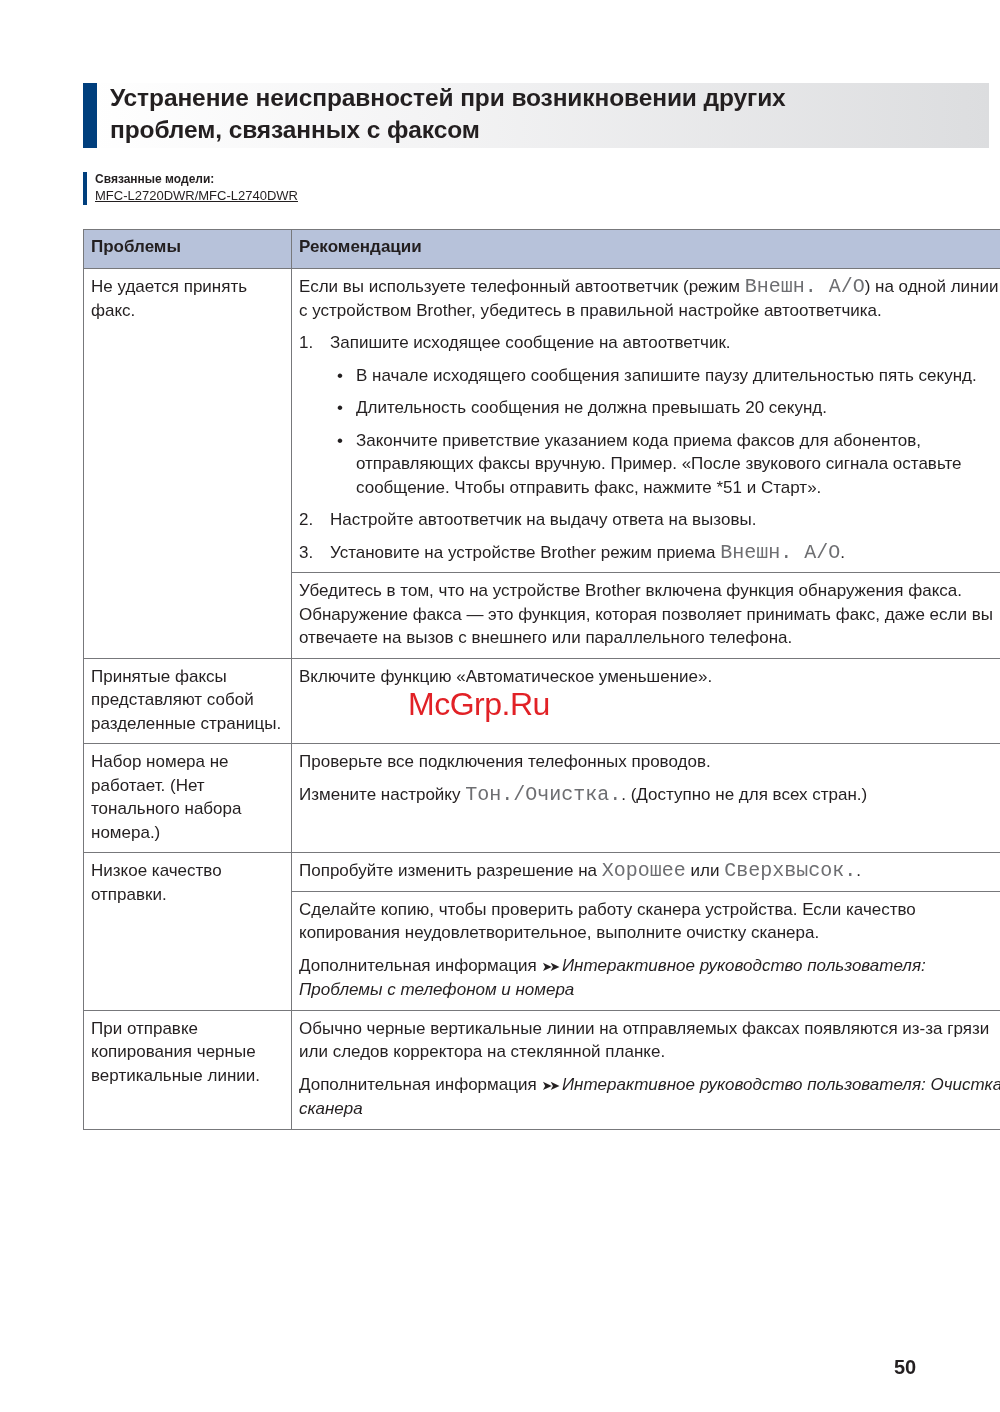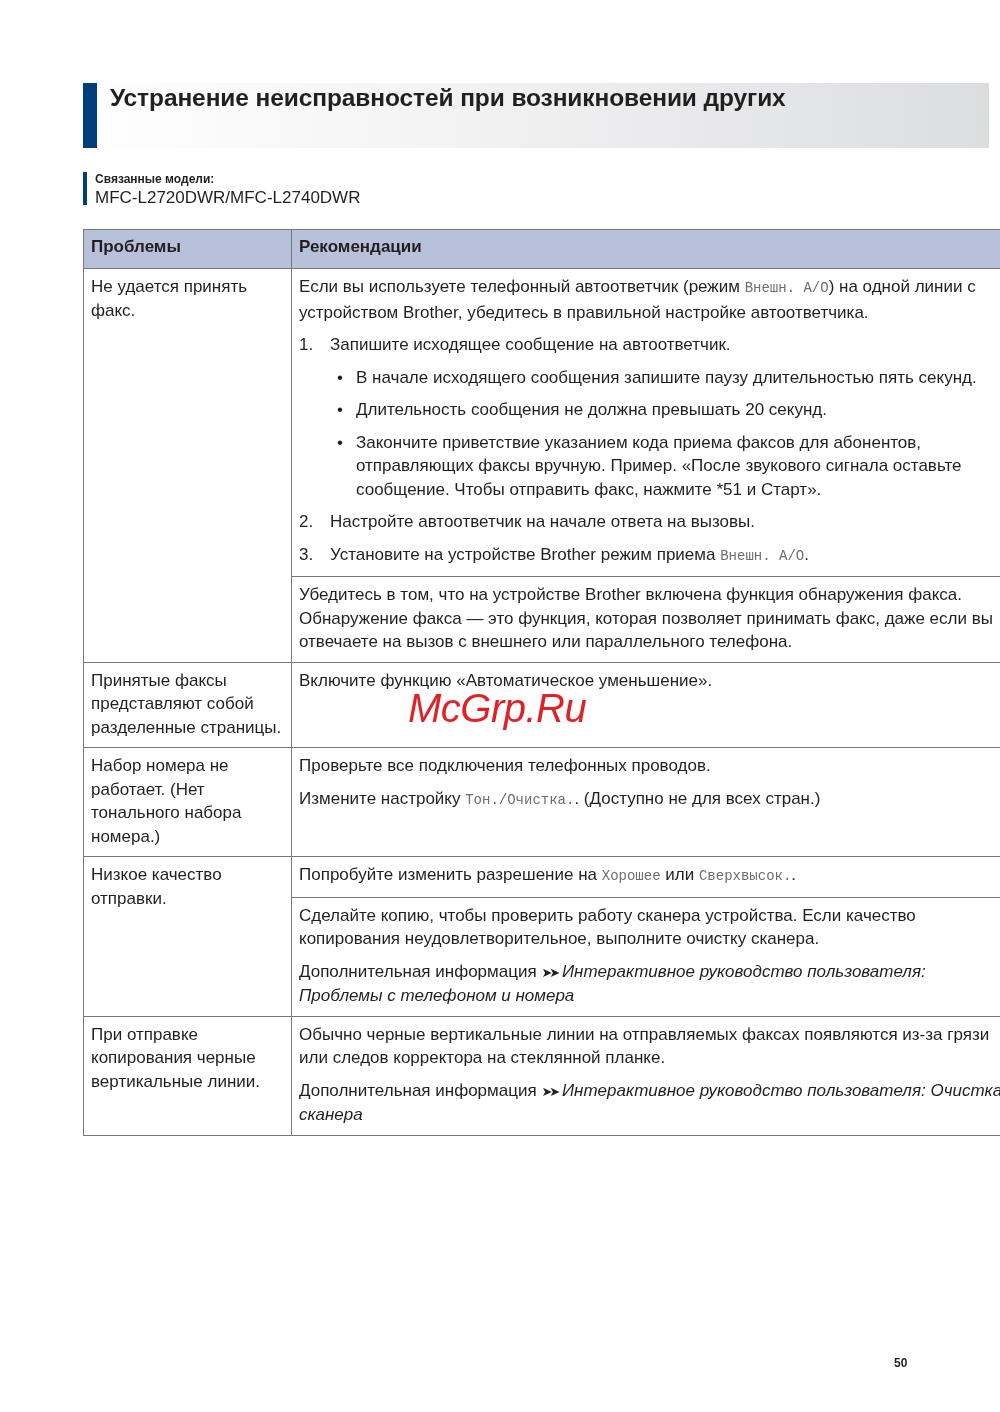--- a/index.html
+++ b/index.html
@@ -6,47 +6,48 @@
   body { width:1000px; height:1412px; position:relative; overflow:hidden;
          font-family:"Liberation Sans", sans-serif; color:#231f20; }
   .title-bar { position:absolute; left:83px; top:83px; width:906px; height:65px;
                background:linear-gradient(to right, #ffffff 0%, #f3f3f4 40%, #dcdddf 100%); }
   .title-accent { position:absolute; left:0; top:0; width:14px; height:65px; background:#003f7d; }
   .title-text { position:absolute; left:27px; top:-1px; font-weight:bold; font-size:24.5px;
                 line-height:32px; color:#231f20; letter-spacing:-0.1px; }
   .models { position:absolute; left:83px; top:172px; }
   .models-accent { position:absolute; left:0; top:0; width:4px; height:33px; background:#003f7d; }
   .models-label { position:absolute; left:12px; top:0; font-weight:bold; font-size:12px; white-space:nowrap; }
-  .models-value { position:absolute; left:12px; top:16px; font-size:17px; white-space:nowrap; }
+  .models-value { position:absolute; left:12px; top:16px; font-size:13px; white-space:nowrap;text-decoration:underline; }
   table { position:absolute; left:83px; top:229px; width:931px; border-collapse:collapse;
           font-size:17px; line-height:23.5px; }
   th, td { border:1.5px solid #77787b; vertical-align:top; text-align:left; padding:0; }
   th { background:#b7c2da; font-weight:bold; height:33px; padding:5px 7px 0 7px; }
   td.prob { width:193px; padding:6px 7px 8px 7px;margin-top:41px; }
   td.rec { padding:6px 7px 8px 7px; }
-  .mono { font-family:"Liberation Mono", monospace; color:#6d6e71; font-size:14px; }
+  .mono { font-family:"Liberation Mono", monospace; color:#6d6e71; font-size:20px; }
   .para { margin:0 0 9px 0; }
   .para:last-child { margin-bottom:0; }
   .step { position:relative; padding-left:31px; margin:0 0 9px 0; }
   .step-num { position:absolute; left:0; top:0; }
   .bullet { position:relative; padding-left:57px; margin:0 0 9px 0; }
   .bullet-dot { position:absolute; left:38px; top:0; }
   .arrow { font-size:13px; letter-spacing:-3px; }
   .it { font-style:italic; }
-  .watermark { position:absolute; left:408px; top:686px; color:#e0161b; font-size:40px;
-               font-family:"Liberation Sans", sans-serif; letter-spacing:-0.5px; opacity:0.95;font-style:italic; }
-  .page-num { position:absolute; left:894px; top:1356px; font-weight:bold; font-size:12px; }
+  .watermark { position:absolute; left:408px; top:686px; color:#e0161b; font-size:32px;
+               font-family:"Liberation Sans", sans-serif; letter-spacing:-0.5px; opacity:0.95; }
+  .page-num { position:absolute; left:894px; top:1356px; font-weight:bold; font-size:20px; }
 </style>
 </head>
 <body>
 
 <div class="title-bar">
   <div class="title-accent"></div>
   <div class="title-text">
     <div>Устранение неисправностей при возникновении других</div>
+    <div>проблем, связанных с факсом</div>
   </div>
 </div>
 
 <div class="models">
   <div class="models-accent"></div>
   <div class="models-label">Связанные модели:</div>
   <div class="models-value">MFC-L2720DWR/MFC-L2740DWR</div>
 </div>
 
 <table>
@@ -59,21 +60,21 @@
   <tbody>
 
     <tr>
       <td class="prob" rowspan="2">Не удается принять факс.</td>
       <td class="rec">
         <p class="para"><span>Если вы используете телефонный автоответчик (режим </span><span class="mono">Внешн. A/O</span><span>) на одной линии с устройством Brother, убедитесь в правильной настройке автоответчика.</span></p>
         <div class="step"><span class="step-num">1.</span><span>Запишите исходящее сообщение на автоответчик.</span></div>
         <div class="bullet"><span class="bullet-dot">•</span><span>В начале исходящего сообщения запишите паузу длительностью пять секунд.</span></div>
         <div class="bullet"><span class="bullet-dot">•</span><span>Длительность сообщения не должна превышать 20 секунд.</span></div>
         <div class="bullet"><span class="bullet-dot">•</span><span>Закончите приветствие указанием кода приема факсов для абонентов, отправляющих факсы вручную. Пример. «После звукового сигнала оставьте сообщение. Чтобы отправить факс, нажмите *51 и Старт».</span></div>
-        <div class="step"><span class="step-num">2.</span><span>Настройте автоответчик на начале ответа на вызовы.</span></div>
+        <div class="step"><span class="step-num">2.</span><span>Настройте автоответчик на выдачу ответа на вызовы.</span></div>
         <div class="step" style="margin-bottom:0"><span class="step-num">3.</span><span>Установите на устройстве Brother режим приема </span><span class="mono">Внешн. A/O</span><span>.</span></div>
       </td>
     </tr>
     <tr>
       <td class="rec">Убедитесь в том, что на устройстве Brother включена функция обнаружения факса. Обнаружение факса — это функция, которая позволяет принимать факс, даже если вы отвечаете на вызов с внешнего или параллельного телефона.</td>
     </tr>
 
     <tr>
       <td class="prob">Принятые факсы представляют собой разделенные страницы.</td>
       <td class="rec">Включите функцию «Автоматическое уменьшение».</td>

